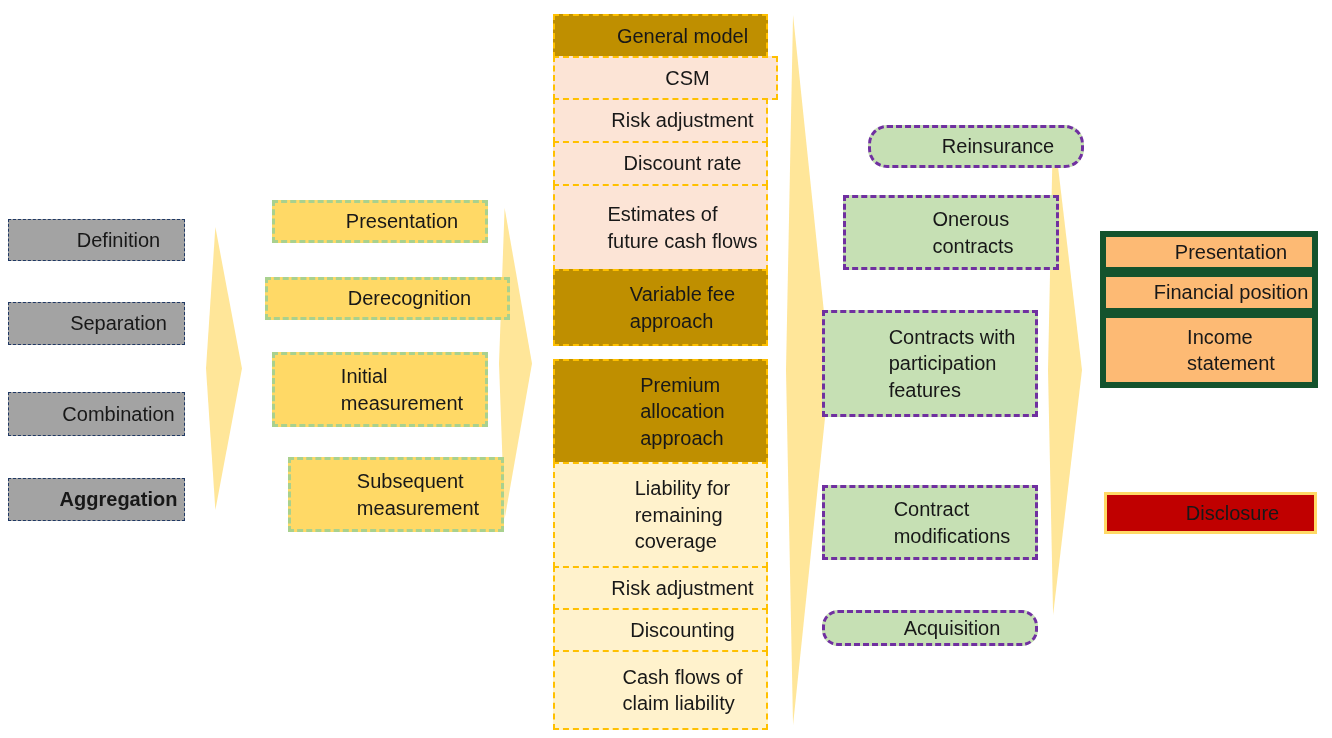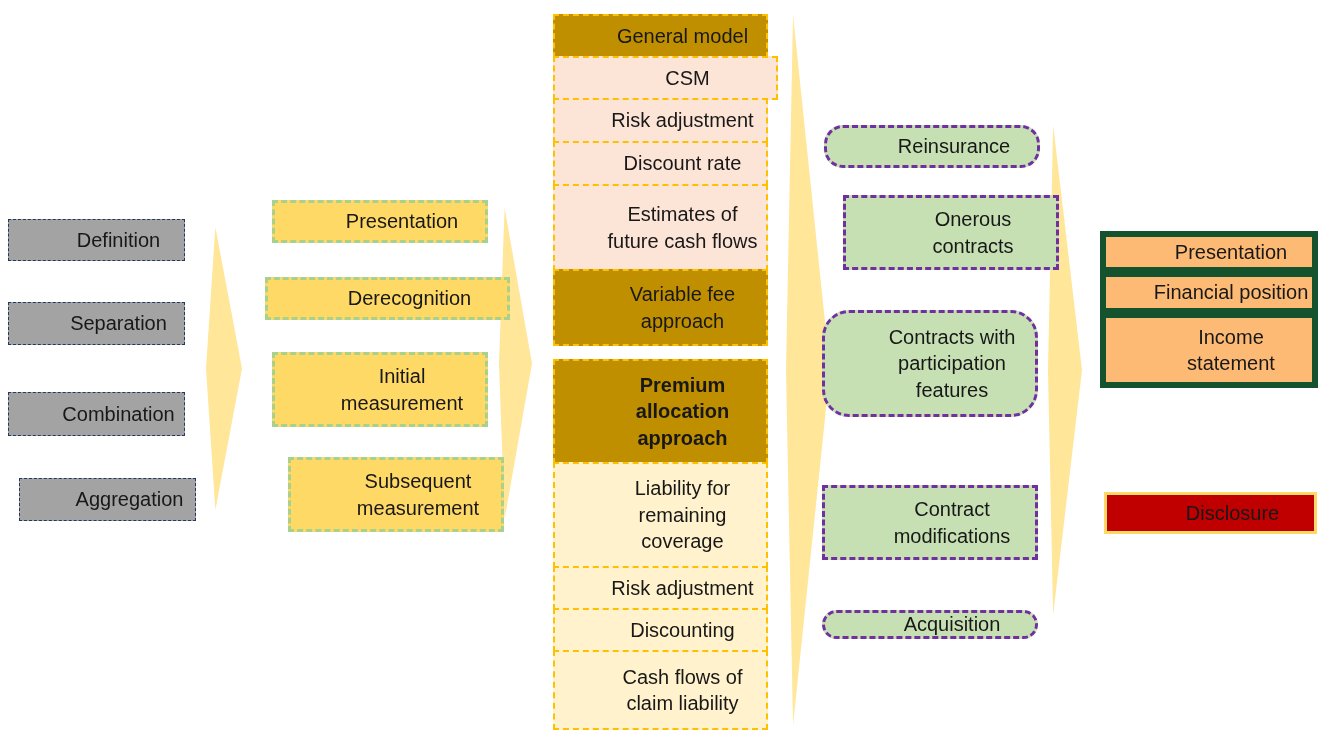--- a/index.html
+++ b/index.html
@@ -7,21 +7,21 @@
     position:relative;
     width:1332px;height:738px;
     background:#ffffff;
     font-family:"Liberation Sans",sans-serif;
     overflow:hidden;
   }
   .box{
     position:absolute;
     box-sizing:border-box;
     display:flex;align-items:center;justify-content:center;
-    text-align:center;
+    text-align:left;
     white-space:pre-line;
     font-size:20px;line-height:1.32;
     color:#181818;
     padding-left:44px;
   }
   
   .scope{background:#a3a3a3;border:1.5px dashed #1F3864;}
   
   .stage{background:#FFD966;border:3px dashed #A9D18E;}
   
@@ -59,59 +59,59 @@
   </div>
   <div class="arrow" style="left:1048px;top:125px;width:34px;height:490px;">
     <svg viewBox="0 0 100 100" preserveAspectRatio="none">
       <polygon points="15,0 100,50 15,100 0,50" fill="#FFE699"></polygon>
     </svg>
   </div>
 
   <div class="box scope" style="left:8px;top:219px;width:177px;height:42px;">Definition</div>
   <div class="box scope" style="left:8px;top:302px;width:177px;height:43px;">Separation</div>
   <div class="box scope" style="left:8px;top:392px;width:177px;height:44px;">Combination</div>
-  <div class="box scope" style="left:19px;top:478px;width:177px;height:43px;">Aggregation</div>
+  <div class="box scope" style="left:8px;top:478px;width:177px;height:43px;font-weight:bold;">Aggregation</div>
 
   <div class="box stage" style="left:272px;top:200px;width:216px;height:43px;">Presentation</div>
   <div class="box stage" style="left:265px;top:277px;width:245px;height:43px;">Derecognition</div>
   <div class="box stage" style="left:272px;top:352px;width:216px;height:75px;">Initial
 measurement</div>
   <div class="box stage" style="left:288px;top:457px;width:216px;height:75px;">Subsequent
 measurement</div>
 
   <div class="box model-dark" style="left:553px;top:14px;width:215px;height:44px;">General model</div>
   <div class="box model-peach" style="left:553px;top:56px;width:225px;height:44px;">CSM</div>
   <div class="box model-peach" style="left:553px;top:98px;width:215px;height:45px;">Risk adjustment</div>
   <div class="box model-peach" style="left:553px;top:141px;width:215px;height:45px;">Discount rate</div>
   <div class="box model-peach" style="left:553px;top:184px;width:215px;height:87px;">Estimates of
 future cash flows</div>
 
   <div class="box model-dark" style="left:553px;top:269px;width:215px;height:77px;">Variable fee
 approach</div>
 
-  <div class="box model-dark" style="left:553px;top:359px;width:215px;height:105px;font-weight:bold;">Premium
+  <div class="box model-dark" style="left:553px;top:359px;width:215px;height:105px;">Premium
 allocation
 approach</div>
   <div class="box model-pale" style="left:553px;top:462px;width:215px;height:106px;">Liability for
 remaining
 coverage</div>
   <div class="box model-pale" style="left:553px;top:566px;width:215px;height:44px;">Risk adjustment</div>
   <div class="box model-pale" style="left:553px;top:608px;width:215px;height:44px;">Discounting</div>
   <div class="box model-pale" style="left:553px;top:650px;width:215px;height:80px;">Cash flows of
 claim liability</div>
 
-  <div class="box topic" style="left:824px;top:125px;width:216px;height:43px;border-radius:19px;">Reinsurance</div>
+  <div class="box topic" style="left:868px;top:125px;width:216px;height:43px;border-radius:19px;">Reinsurance</div>
   <div class="box topic" style="left:822px;top:195px;width:216px;height:75px;margin-left:21px;">Onerous
 contracts</div>
-  <div class="box topic" style="left:822px;top:310px;width:216px;height:107px;border-radius:27px;">Contracts with
+  <div class="box topic" style="left:822px;top:310px;width:216px;height:107px;">Contracts with
 participation
 features</div>
   <div class="box topic" style="left:822px;top:485px;width:216px;height:75px;">Contract
 modifications</div>
-  <div class="box topic" style="left:822px;top:610px;width:216px;height:29px;border-radius:16px;">Acquisition</div>
+  <div class="box topic" style="left:822px;top:610px;width:216px;height:36px;border-radius:16px;">Acquisition</div>
 
   <div class="box report" style="left:1100px;top:231px;width:218px;height:42px;">Presentation</div>
   <div class="box report" style="left:1100px;top:271px;width:218px;height:43px;">Financial position</div>
   <div class="box report" style="left:1100px;top:312px;width:218px;height:76px;">Income
 statement</div>
   <div class="box disclosure" style="left:1104px;top:492px;width:213px;height:42px;">Disclosure</div>
 
 </div>
 
 </body></html>

